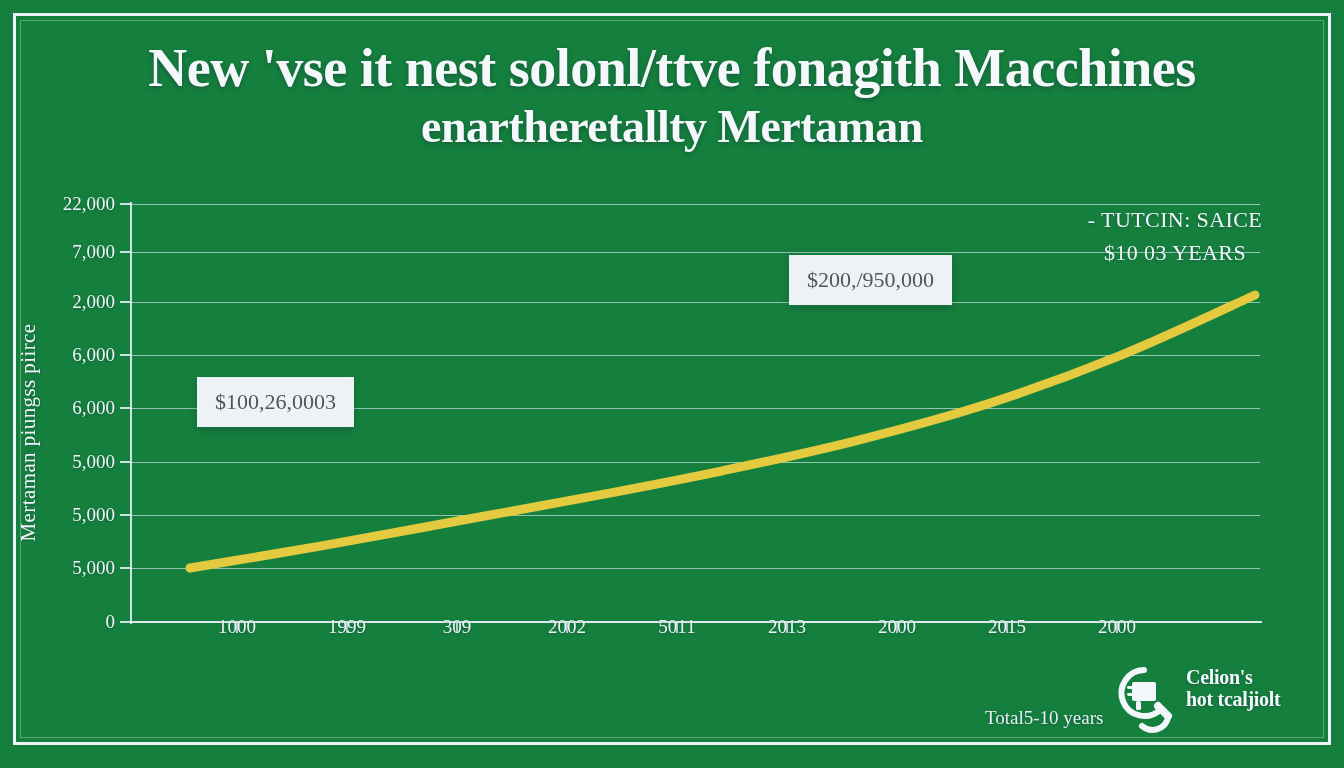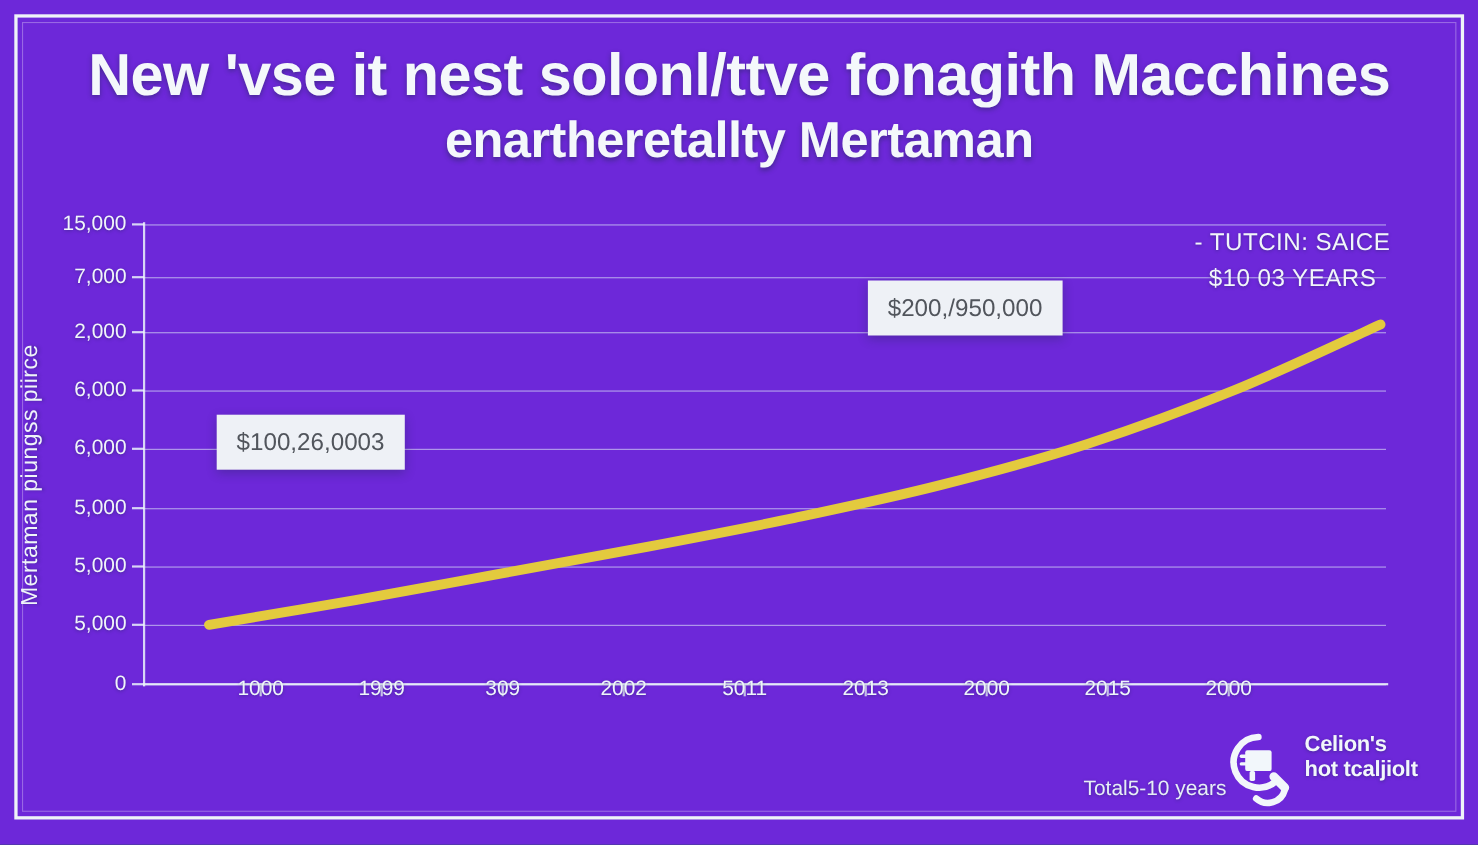--- a/index.html
+++ b/index.html
@@ -5,23 +5,23 @@
 <style>
   html, body {
     margin: 0;
     padding: 0;
     background: #2f4f6b;
   }
   #canvas {
     position: relative;
     width: 1344px;
     height: 768px;
-    background: #6d28d9;
+    background: #15803d;
     overflow: hidden;
-    font-family: Liberation Sans, sans-serif;
+    font-family: Liberation Serif, serif;
   }
   
   #frame {
     position: absolute;
     left: 13px;
     top: 13px;
     width: 1318px;
     height: 732px;
     border: 3px solid #eef3f8;
     box-sizing: border-box;
@@ -272,21 +272,21 @@
     <div class="ytick-mark" style="top:251px"></div>
     <div class="ytick-mark" style="top:301px"></div>
     <div class="ytick-mark" style="top:354px"></div>
     <div class="ytick-mark" style="top:407px"></div>
     <div class="ytick-mark" style="top:461px"></div>
     <div class="ytick-mark" style="top:514px"></div>
     <div class="ytick-mark" style="top:567px"></div>
     <div class="ytick-mark" style="top:621px"></div>
 
     <div id="ytick-labels">
-      <div class="ytick-label" style="top:193px">15,000</div>
+      <div class="ytick-label" style="top:193px">22,000</div>
       <div class="ytick-label" style="top:241px">7,000</div>
       <div class="ytick-label" style="top:291px">2,000</div>
       <div class="ytick-label" style="top:344px">6,000</div>
       <div class="ytick-label" style="top:397px">6,000</div>
       <div class="ytick-label" style="top:451px">5,000</div>
       <div class="ytick-label" style="top:504px">5,000</div>
       <div class="ytick-label" style="top:557px">5,000</div>
       <div class="ytick-label" style="top:611px">0</div>
     </div>
 

